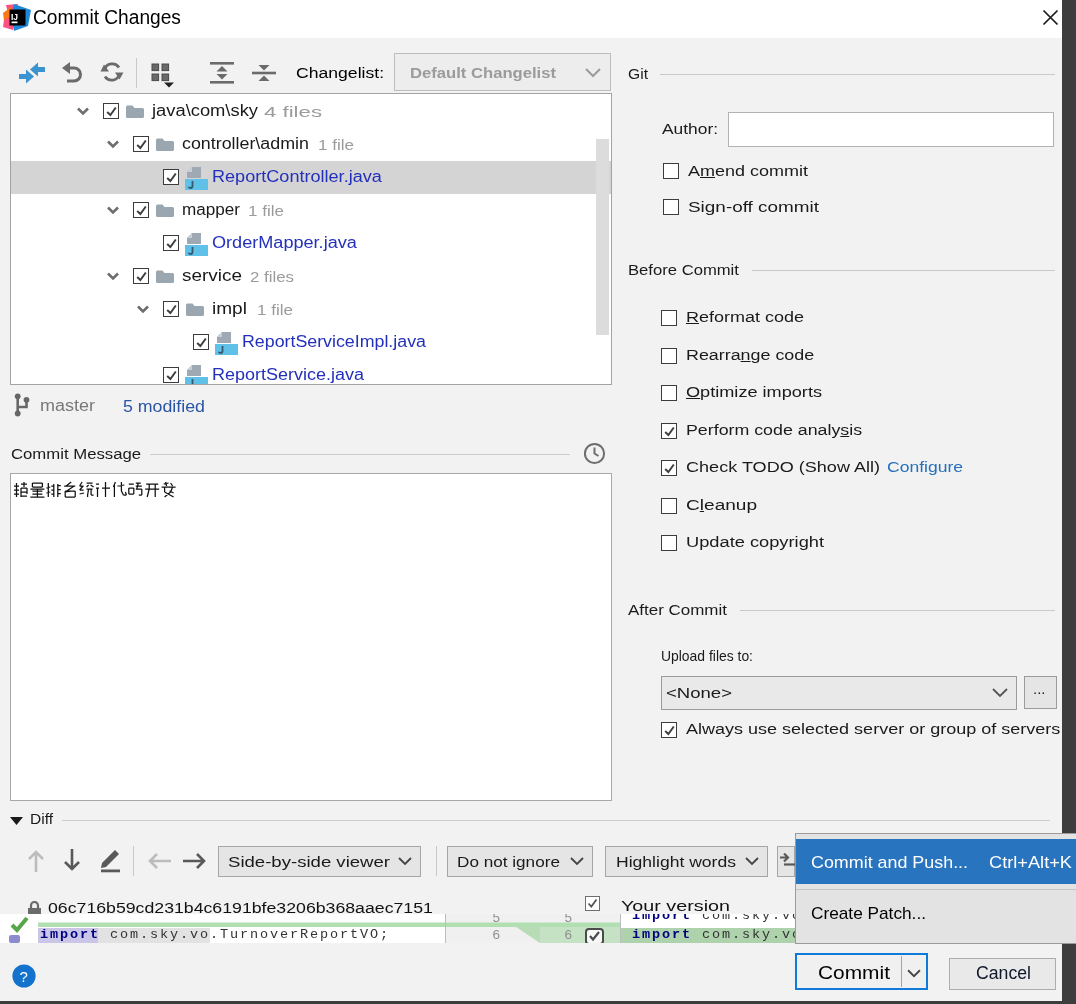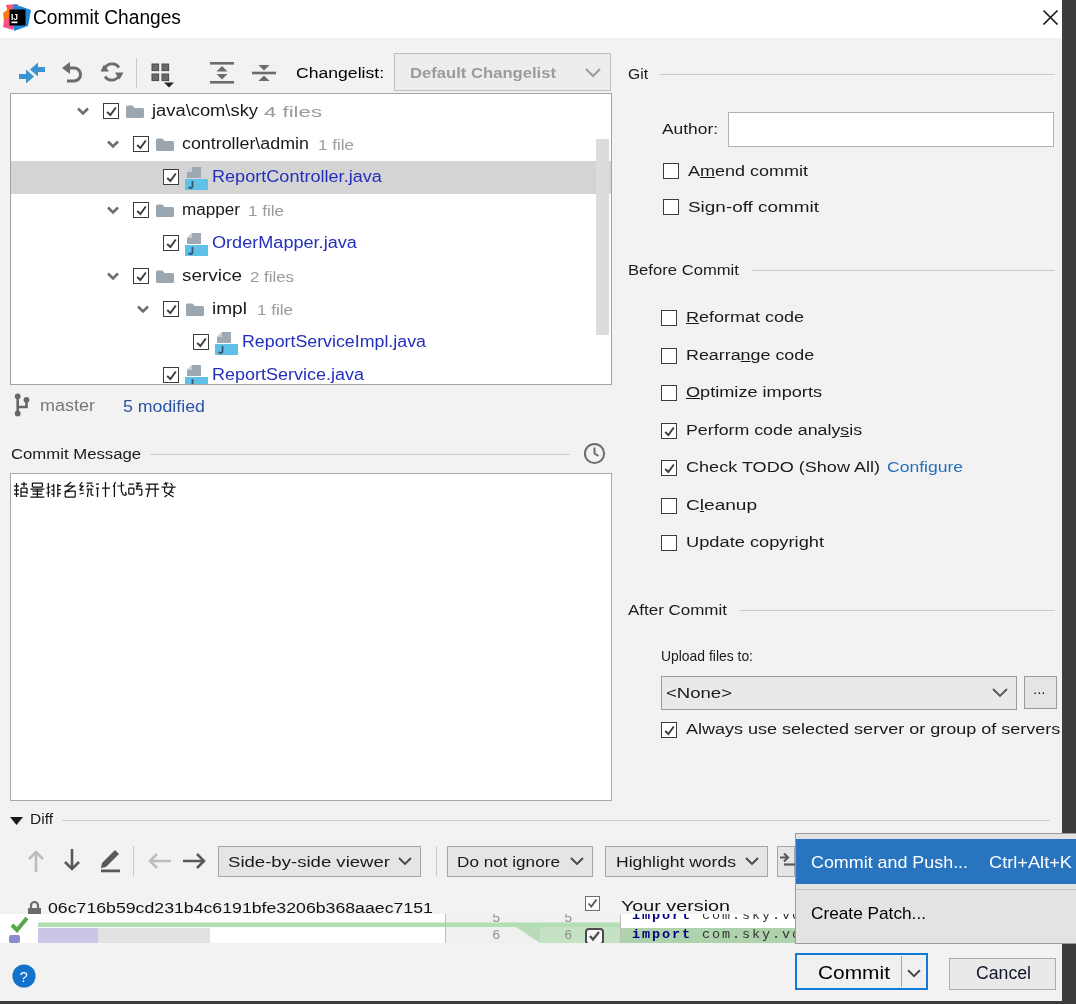--- a/index.html
+++ b/index.html
@@ -338,20 +338,21 @@
 <rect x="38" y="8.5" width="582" height="4.5" fill="#b2dfb2"></rect>
 <polygon points="516,13 540,13 540,29" fill="#b8ddb6"></polygon>
 <rect x="540" y="13" width="80" height="16" fill="#c6e2c4"></rect>
 </svg>
 <svg class="abs" style="left:10px;top:2px" width="19" height="17" viewBox="0 0 19 17">
 <path d="M2 9 L7 14 L17 2" stroke="#57a64a" stroke-width="4" fill="none"></path>
     </svg>
 <div class="abs" style="left:9px;top:21px;width:11px;height:8px;background:#8d8bd0;border-radius:2px;"></div>
 <div class="abs" style="left:38px;top:14px;width:60px;height:15px;background:#cbc6e8;"></div>
 <div class="abs" style="left:98px;top:14px;width:112px;height:15px;background:#e2e2e2;"></div>
+<div class="abs" style="left:40px;top:13px;font-family:'Liberation Mono',monospace;font-size:13.5px;letter-spacing:1.9px;white-space:pre;color:#333;"><b style="color:#000080">import</b> com.sky.vo.TurnoverReportVO;</div>
 <div class="abs" style="left:445px;top:0;width:1px;height:29px;background:#bdbdbd;"></div>
 <div class="abs" style="left:484px;top:-4px;width:16px;text-align:right;font-size:13.5px;color:#909090;">5</div>
 <div class="abs" style="left:484px;top:13px;width:16px;text-align:right;font-size:13.5px;color:#909090;">6</div>
 <div class="abs" style="left:556px;top:-4px;width:16px;text-align:right;font-size:13.5px;color:#909090;">5</div>
 <div class="abs" style="left:556px;top:13px;width:16px;text-align:right;font-size:13.5px;color:#909090;">6</div>
 <div class="abs" style="left:585px;top:14px;width:19px;height:17px;background:#f7f7f7;border:2px solid #4a4a4a;border-radius:4px;">
 <svg style="position:absolute;left:1px;top:1px" width="13" height="11" viewBox="0 0 13 11">
         <path d="M2 5 L5 8.5 L11 1" stroke="#4a4a4a" stroke-width="2.2" fill="none"></path>
       </svg>
     </div>

